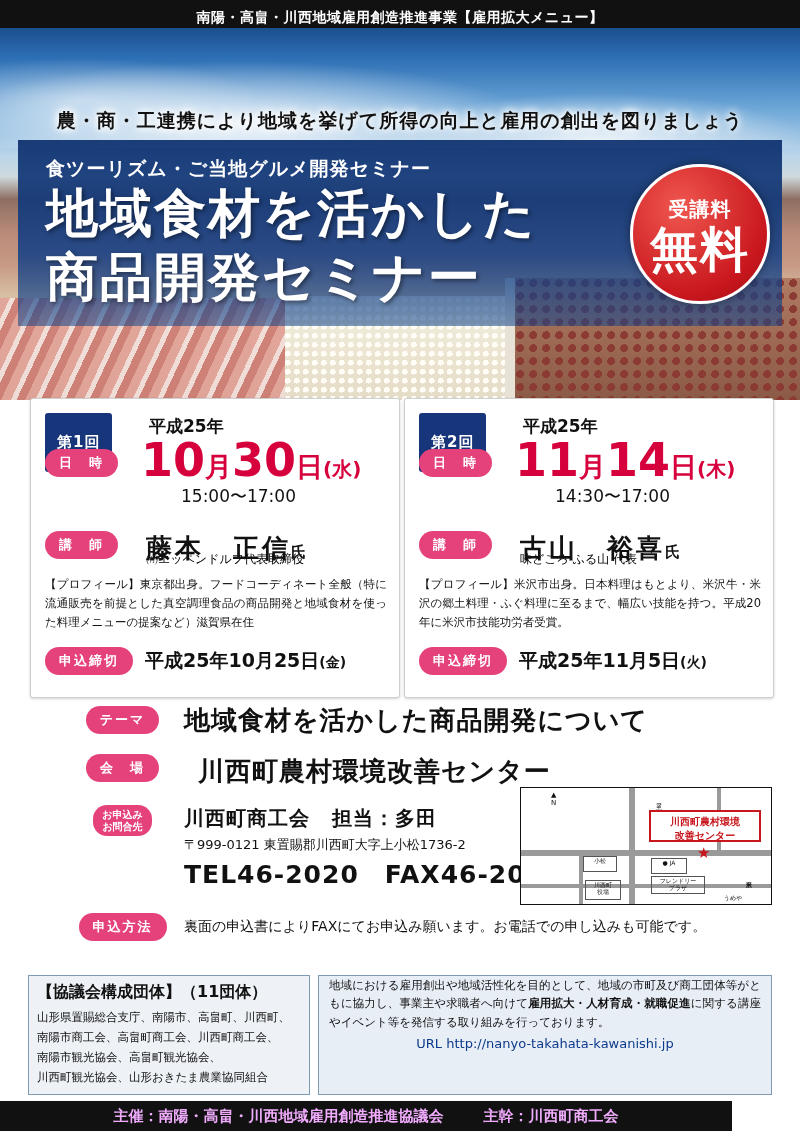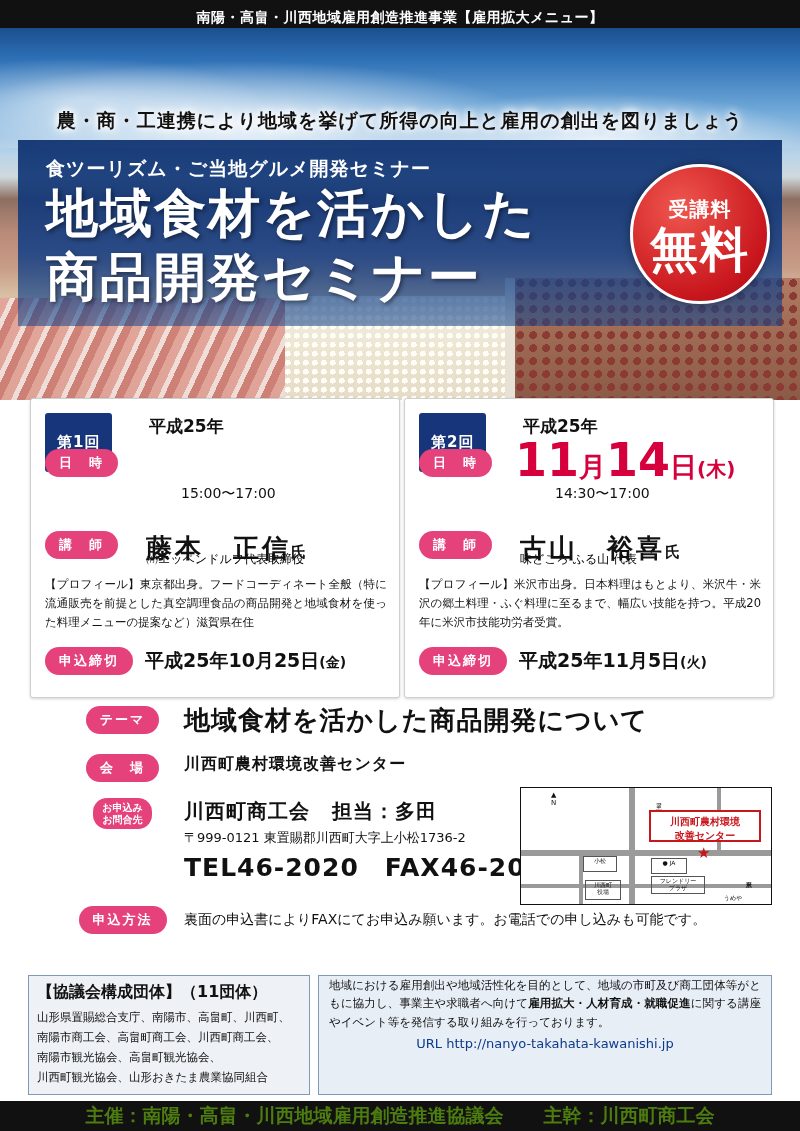--- a/index.html
+++ b/index.html
@@ -103,38 +103,38 @@
   .pill {
     background:#e5427c; color:#fff; border-radius:14px;
     font-size:13px; font-weight:bold; padding:5px 14px; letter-spacing:2px;
     white-space:nowrap; text-align:center;
   }
   .pill.small { font-size:10px; line-height:1.15; padding:4px 9px; letter-spacing:0; }
   .bigdate { position:absolute; top:34px; left:110px; color:#d6003c; font-weight:bold; white-space:nowrap;}
   .bigdate .num { font-size:46px; }
   .bigdate .unit { font-size:27px; }
   .bigdate .dow { font-size:20px; }
-  .time { position:absolute; top:86px; left:150px; font-size:14px; color:#111; }
+  .time { position:absolute; top:86px; left:150px; font-size:17px; color:#111; }
   .lecturer-org { position:absolute; top:118px; left:115px; font-size:12px; color:#000000;margin-top:34px; }
   .lecturer-name { position:absolute; top:132px; left:115px; font-size:26px; font-weight:bold; color:#111; letter-spacing:3px;}
   .lecturer-name .suffix { font-size:15px; letter-spacing:0; }
   .profile {
     position:absolute; top:176px; left:14px; width:342px;
     font-size:11.5px; line-height:1.65; color:#111; text-align:justify;
   }
   .deadline-row { position:absolute; top:248px; left:14px; display:flex; align-items:center; }
   .deadline-text { font-size:19px; font-weight:bold; color:#111; margin-left:12px; white-space:nowrap;}
   .deadline-text .dow { font-size:14px; }
 
   
   .info { position:absolute; top:706px; left:0; width:800px; }
   .inforow { display:flex; align-items:flex-start; margin-bottom:9px; padding-left:75px; }
   .inforow .lbl { width:95px; flex:0 0 95px; display:flex; justify-content:center; }
   .theme-val { font-size:26px; font-weight:bold; color:#111; letter-spacing:1px; margin-left:14px; margin-top:-3px;}
-  .venue-val { font-size:16px; font-weight:bold; color:#111; letter-spacing:1px; margin-left:14px; margin-top:0px;}
+  .venue-val { font-size:26px; font-weight:bold; color:#111; letter-spacing:1px; margin-left:28px; margin-top:0px;}
   .contact-block { margin-left:14px; }
   .contact-l1 { font-size:20px; font-weight:bold; color:#111; letter-spacing:1px;}
   .contact-l1 .sp { display:inline-block; width:22px; }
   .contact-l2 { font-size:13px; color:#111; margin-top:4px; }
   .contact-l3 { font-size:25px; font-weight:bold; color:#111; margin-top:4px; letter-spacing:1px;}
   .apply-val { font-size:14px; color:#111; margin-left:14px; margin-top:3px; line-height:1.5;}
 
   
   .mapbox {
     position:absolute; top:787px; left:520px; width:252px; height:118px;
@@ -164,23 +164,23 @@
     position:absolute; top:975px; left:318px; width:454px; height:120px;
     background:#e8eef6; border:1px solid #7e9ab5;
   }
   .bb-right .hd { font-size:14px; font-weight:bold; color:#0d3a8c; padding:6px 10px 3px 10px; }
   .bb-right .bd { font-size:11.5px; color:#111; line-height:1.6; padding:0 10px; text-align:justify;}
   .bb-right .bd b { font-weight:bold; }
   .bb-right .url { font-size:13px; color:#0d3a8c; text-align:center; margin-top:5px; }
 
   
   .footer {
-    position:absolute; bottom:0; left:0; width:800px; height:30px;
-    background:#111; color:#4d7c0f; display:flex; align-items:center; justify-content:center;
-    font-size:19px; font-weight:bold;
+    position:absolute; bottom:0; left:0; width:732px; height:30px;
+    background:#111; color:#f0abfc; display:flex; align-items:center; justify-content:center;
+    font-size:15px; font-weight:bold;
   }
   .footer .gap { display:inline-block; width:40px; }
 </style>
 </head>
 <body>
 
 <div class="page">
 
   <div class="topbar">
     <span>南陽・高畠・川西地域雇用創造推進事業【雇用拡大メニュー】</span>
@@ -204,20 +204,23 @@
       <span class="b2">無料</span>
     </div>
   </div>
 
   <div class="card left">
     <div class="cardno">第1回</div>
     <div class="year">平成25年</div>
 
     <div class="pillrow" style="top:50px;">
       <div class="pill">日　時</div>
+    </div>
+    <div class="bigdate">
+      <span class="num">10</span><span class="unit">月</span><span class="num">30</span><span class="unit">日</span><span class="dow">(水)</span>
     </div>
     <div class="time">15:00〜17:00</div>
 
     <div class="pillrow" style="top:132px;">
       <div class="pill">講　師</div>
     </div>
     <div class="lecturer-org">㈲エッペンドルフ代表取締役</div>
     <div class="lecturer-name">
       <span>藤本　正信</span><span class="suffix">氏</span>
     </div>

